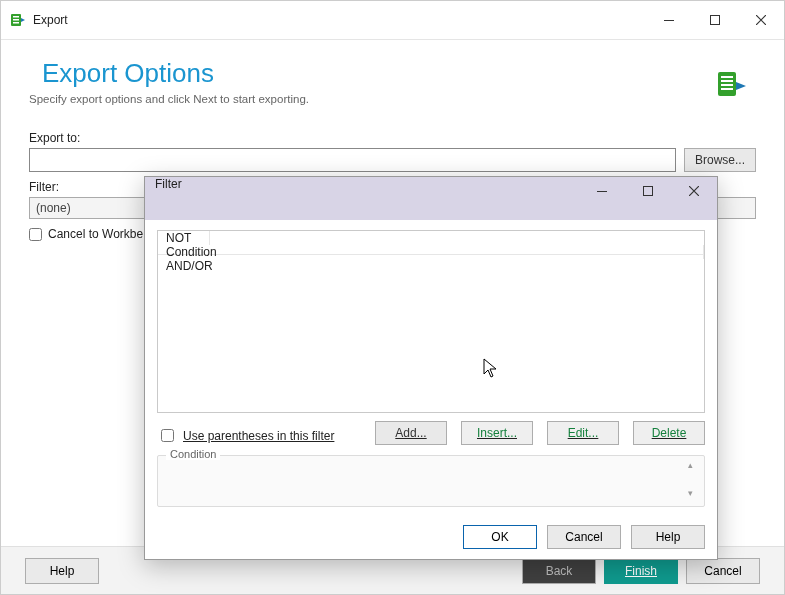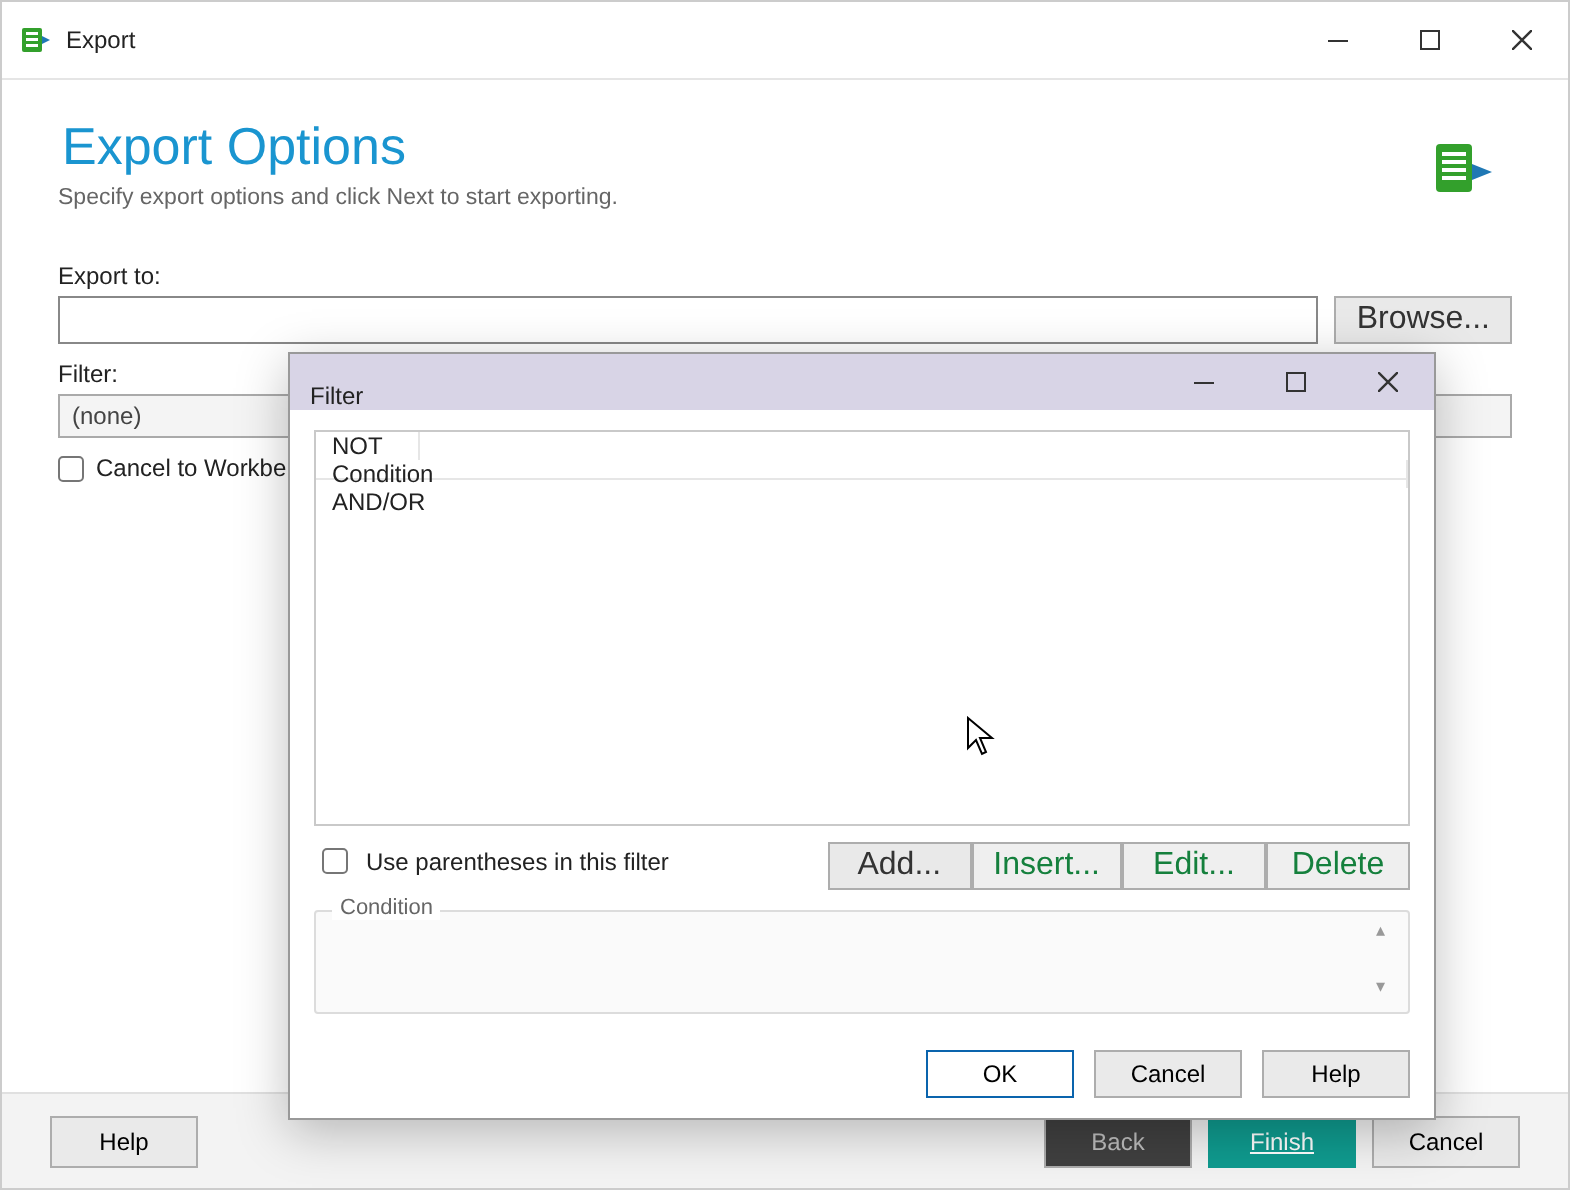--- a/index.html
+++ b/index.html
@@ -42,21 +42,21 @@
     color: #333;
     font-family: inherit;
   }
 
   
   .export-header {
     padding: 18px 28px 8px 28px;
     position: relative;
   }
   .export-header h1 {
-    margin: 0 0 4px 2px;
+    margin: 0 0 4px 13px;
     font-size: 26px;
     font-weight: 400;
     color: #1a95d0;
   }
   .export-header .subtitle { font-size: 11.5px; color: #666; }
   .header-icon {
     position: absolute;
     right: 36px; top: 28px;
     width: 32px; height: 32px;
   }
@@ -73,21 +73,21 @@
     flex: 1; height: 24px;
     border: 1px solid #888; background: #fff;
     padding: 0 6px; font-size: 12px;
   }
   .btn {
     height: 24px;
     min-width: 72px;
     padding: 0 10px;
     border: 1px solid #adadad;
     background: #e9e9e9;
-    font-size: 16px;
+    font-size: 12px;
     color: #333;
     display: inline-flex; align-items: center; justify-content: center;
   }
   .btn:disabled, .btn.disabled { color: #15803d; background: #efefef; }
 
   .filter-display {
     height: 22px;
     border: 1px solid #aaa;
     background: #f4f4f4;
     padding: 2px 6px;
@@ -128,23 +128,23 @@
   .filter-dialog {
     position: absolute;
     left: 144px; top: 176px;
     width: 574px; height: 384px;
     background: #fff;
     border: 1px solid #999;
     box-shadow: 0 6px 24px rgba(0,0,0,0.25);
     display: flex; flex-direction: column;
   }
   .filter-titlebar {
-    height: 28px;
+    height: 43px;
     background: #d8d4e6;
-    display: flex; align-items: flex-end;
+    display: flex; align-items: flex-start;
     padding-left: 10px;
   }
   .filter-titlebar .title { font-size: 12px; flex: 0 0 auto; }
   .filter-titlebar .spacer { flex: 1; }
   .dlg-btn {
     width: 46px; height: 28px;
     display: flex; align-items: center; justify-content: center;
     color: #333;
   }
 
@@ -169,23 +169,24 @@
     display: flex; align-items: center;
     padding: 0 8px;
     border-right: 1px solid #e6e6e6;
   }
   .cond-header .col:last-child { border-right: none; }
   .col-not { width: 52px; }
   .col-cond { flex: 1; }
   .col-andor { width: 72px; justify-content: flex-start; }
 
   .tools-row {
-    display: flex; align-items: flex-start;
-    gap: 0;
+    display: flex; align-items: flex-end;
+    gap: 14px;
     margin-top: 8px;
+    text-decoration: underline;
   }
   .tools-row .cb { display: flex; align-items: center; gap: 6px; flex: 1; }
 
   .cond-group {
     margin-top: 10px;
     border: 1px solid #dcdcdc;
     border-radius: 2px;
     position: relative;
     height: 52px;
     background: #fafafa;

